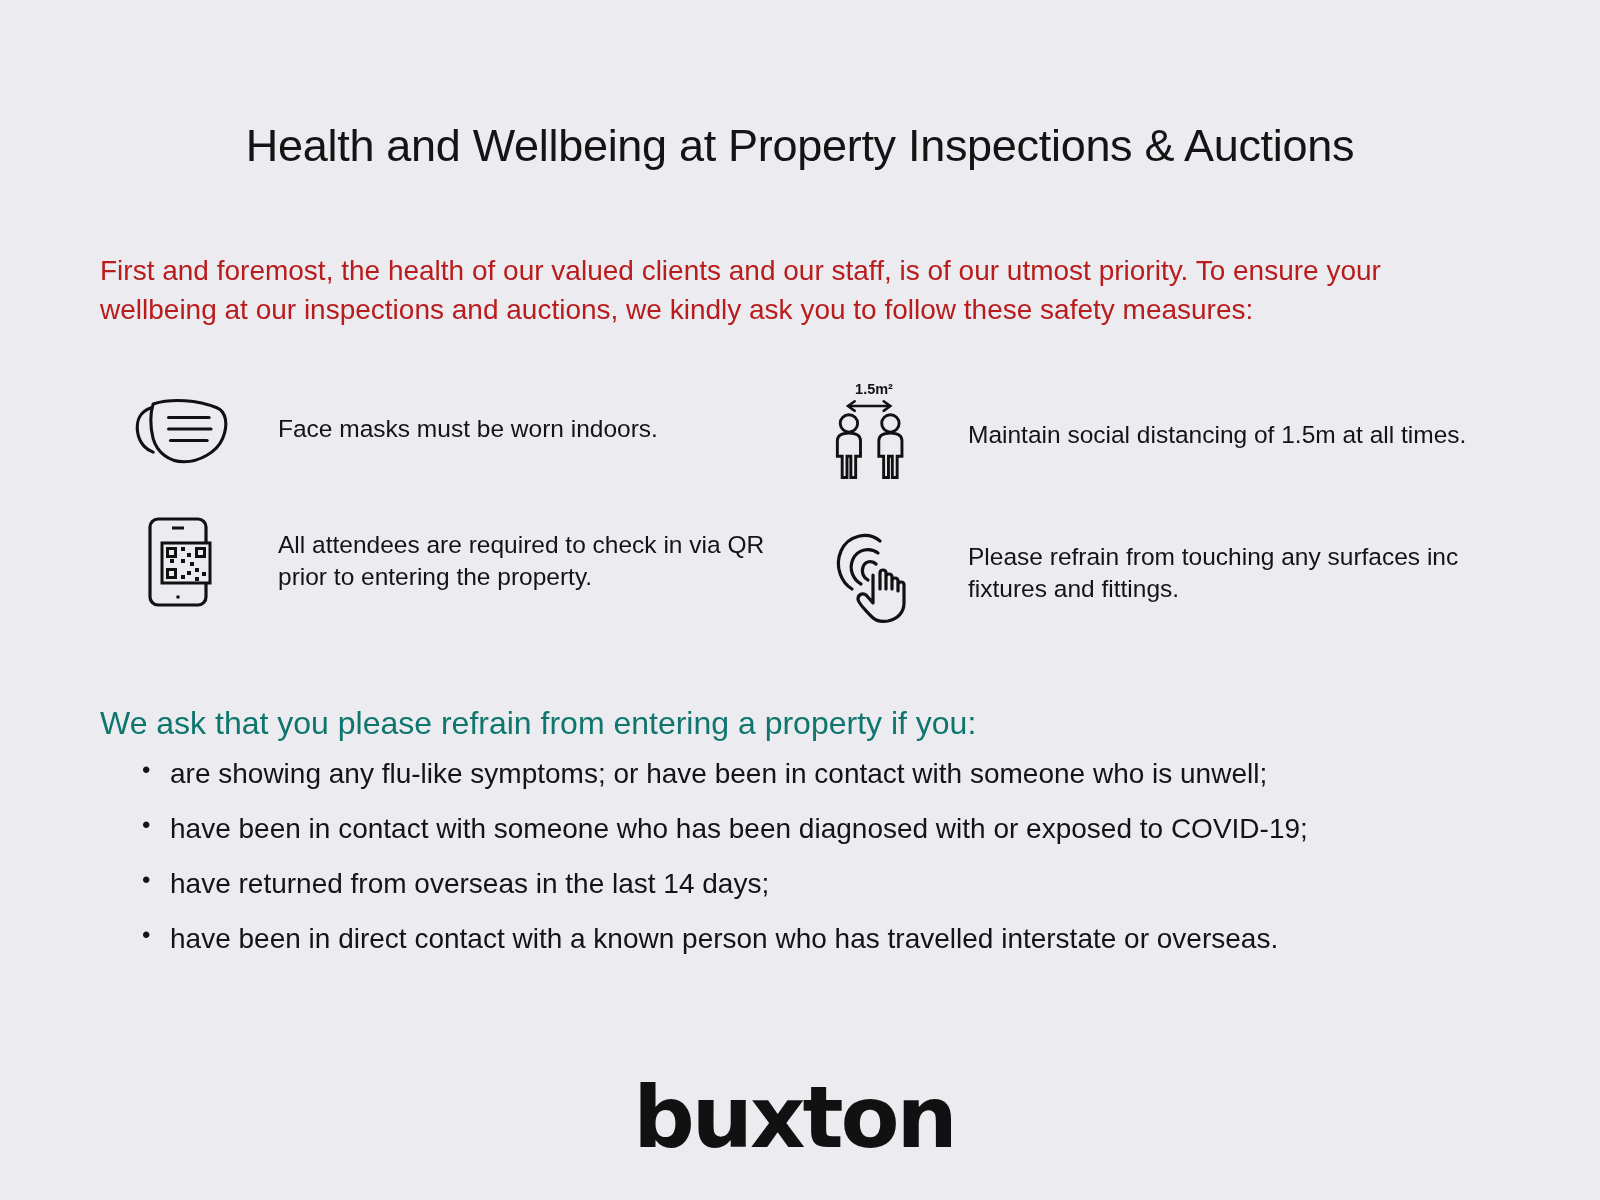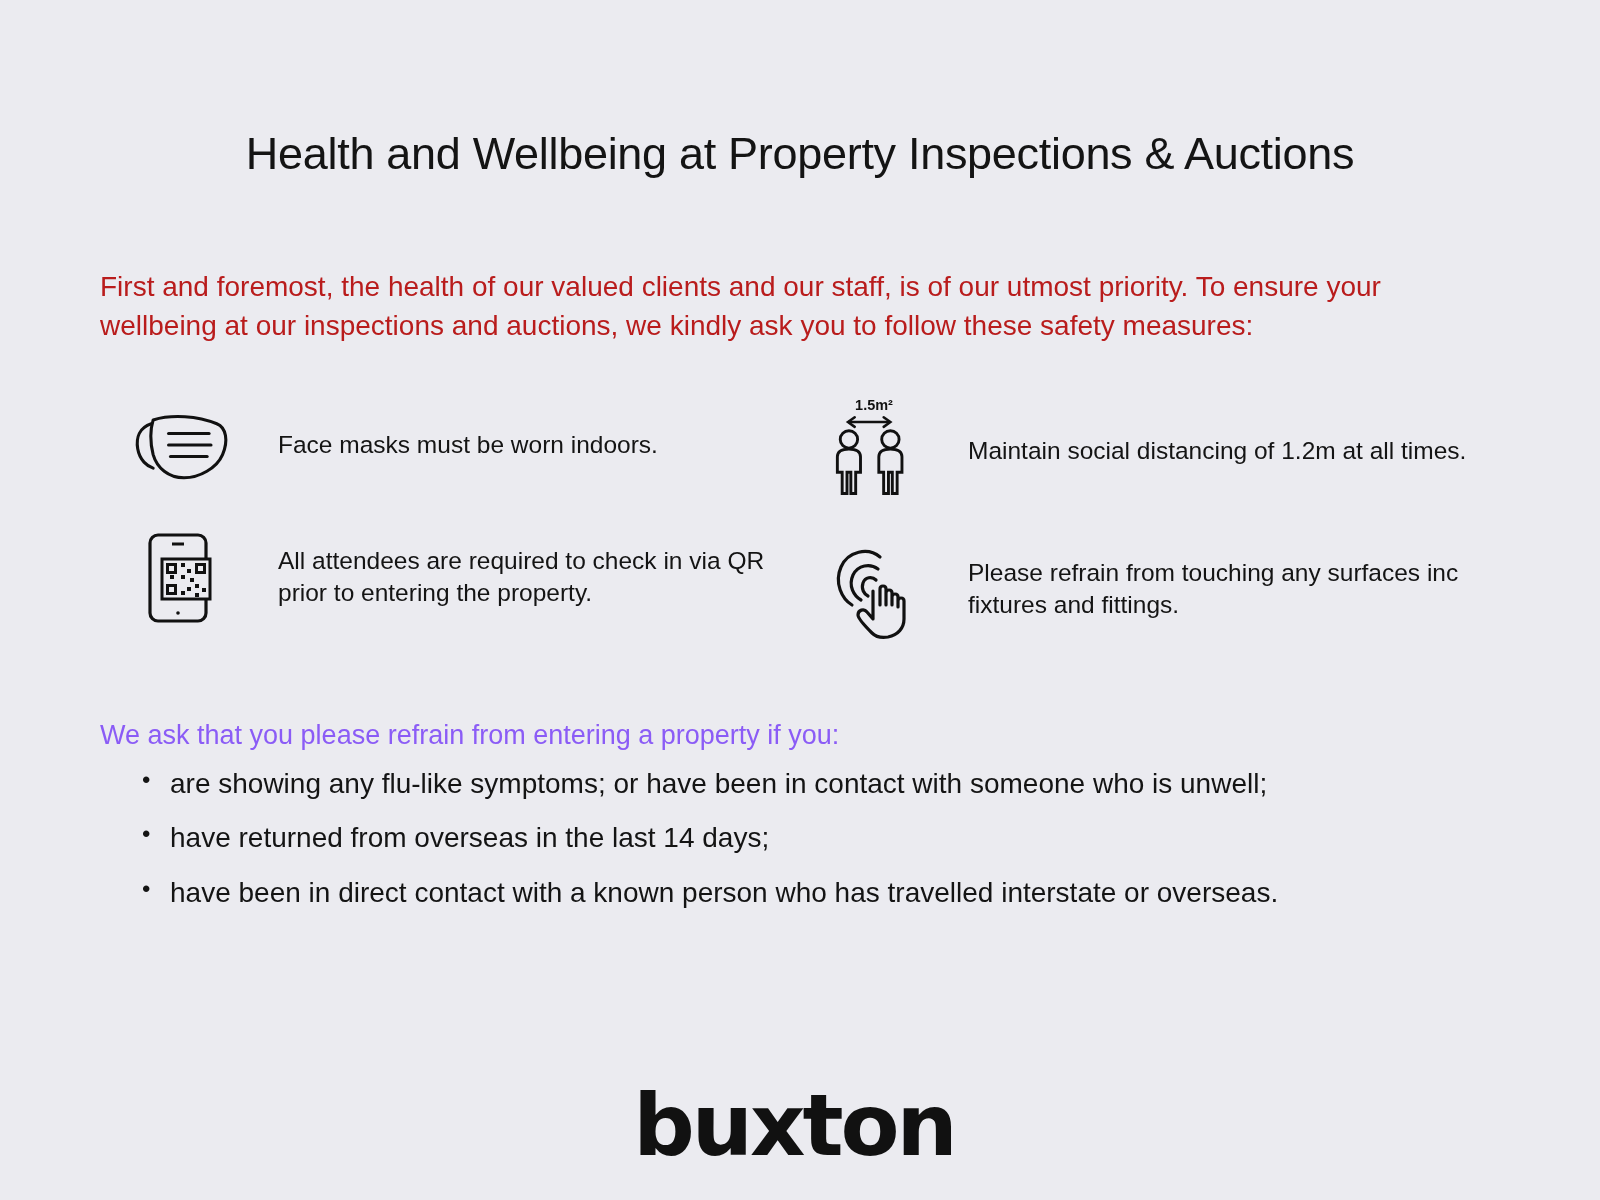--- a/index.html
+++ b/index.html
@@ -19,21 +19,21 @@
     width: 1600px;
     height: 1200px;
     box-sizing: border-box;
     padding: 0 100px;
   }
   .title {
     text-align: center;
     font-size: 45px;
     font-weight: 400;
     letter-spacing: -0.3px;
-    margin: 16px;
+    margin: 8px;
     padding-top: 112px;
     color: #141414;
   }
   .intro {
     margin: 0;
     padding-top: 72px;
     font-size: 28px;
     line-height: 1.38;
     color: #b91c1c;
     max-width: 1330px;
@@ -68,24 +68,24 @@
   }
   .measure .txt {
     font-size: 24.5px;
     line-height: 1.32;
     color: #141414;
   }
   .lower {
     padding-top: 74px;
   }
   .lower-lead {
-    font-size: 27px;
+    font-size: 32px;
     line-height: 1.38;
     margin: 0;
-    color: #8b5cf6;
+    color: #0f766e;
   }
   ul.reasons {
     margin: 10px 0 0 0;
     padding: 0 0 0 42px;
     list-style: none;
   }
   ul.reasons li {
     position: relative;
     font-size: 28px;
     line-height: 1.35;
@@ -189,21 +189,21 @@
             <g>
               <circle cx="30" cy="48" r="9"></circle>
               <path d="M18 66 C18 60 23 58 30 58 C37 58 42 60 42 66 L42 82 L37 82 L37 104 L32 104 L32 82 L28 82 L28 104 L23 104 L23 82 L18 82 Z"></path>
             </g>
             <g>
               <circle cx="73" cy="48" r="9"></circle>
               <path d="M61 66 C61 60 66 58 73 58 C80 58 85 60 85 66 L85 82 L80 82 L80 104 L75 104 L75 82 L71 82 L71 104 L66 104 L66 82 L61 82 Z"></path>
             </g>
           </svg>
         </span>
-        <span class="txt">Maintain social distancing of 1.2m at all times.</span>
+        <span class="txt">Maintain social distancing of 1.5m at all times.</span>
       </div>
 
       <div class="measure">
         <span class="icon">
           <svg width="104" height="108" viewBox="0 0 104 108" fill="none" stroke="#111" stroke-width="3.2" stroke-linecap="round" stroke-linejoin="round">
             <path d="M58 22 C46 12 26 16 19 32 C12 48 20 64 30 70"></path>
             <path d="M56 34 C48 28 36 30 31 40 C26 51 32 61 39 65"></path>
             <path d="M54 45 C50 41 43 42 41 48 C39 54 42 59 46 61"></path>
             <path d="M51 56 L51 84 L45 77 C42 73 36 75 36 80 C36 84 44 92 50 98 C54 102 60 103 66 102 C76 100 82 93 82 84 L82 66 C82 62 76 62 76 66 L76 72 M76 66 L76 62 C76 58 70 58 70 62 L70 70 M70 62 L70 58 C70 54 64 54 64 58 L64 70 M64 58 L64 54 C64 50 58 50 58 54 L58 70"></path>
           </svg>
@@ -211,20 +211,21 @@
         <span class="txt">Please refrain from touching any surfaces inc fixtures and fittings.</span>
       </div>
 
     </div>
   </div>
 
   <div class="lower">
     <p class="lower-lead">We ask that you please refrain from entering a property if you:</p>
     <ul class="reasons">
       <li>are showing any flu-like symptoms; or have been in contact with someone who is unwell;</li>
+      <li>have been in contact with someone who has been diagnosed with or exposed to COVID-19;</li>
       <li>have returned from overseas in the last 14 days;</li>
       <li>have been in direct contact with a known person who has travelled interstate or overseas.</li>
     </ul>
   </div>
 
   <div class="logo-wrap">
     <span class="logo">buxton</span>
   </div>
 
 </div>

